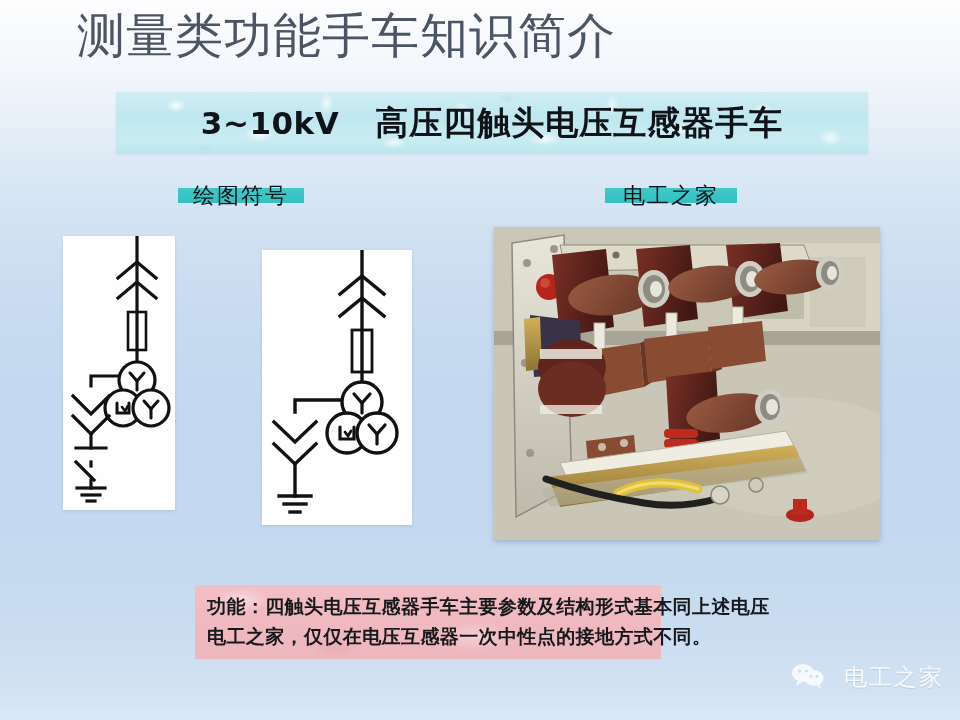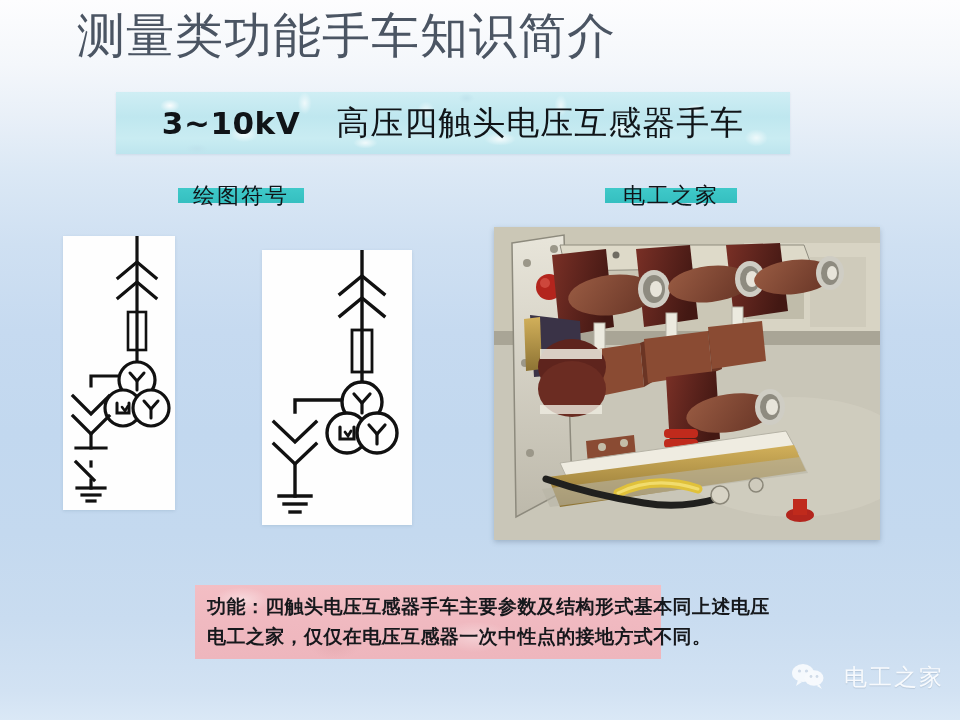--- a/index.html
+++ b/index.html
@@ -33,21 +33,21 @@
     letter-spacing:1px;
     color:#4b5563;
     font-family:"DejaVu Serif","Liberation Serif",serif;
     font-weight:400;
     white-space:nowrap;
     margin-left:44px;
   }
 
   
   .banner{
-    position:absolute;left:116px;top:92px;width:674px;height:62px;
+    position:absolute;left:116px;top:92px;width:752px;height:62px;
     background:
       radial-gradient(ellipse 14px 9px at 8% 22%, rgba(255,255,255,.92), rgba(255,255,255,0) 70%),
       radial-gradient(ellipse 20px 11px at 19% 68%, rgba(255,255,255,.80), rgba(255,255,255,0) 72%),
       radial-gradient(ellipse 10px 16px at 28% 18%, rgba(255,255,255,.70), rgba(255,255,255,0) 70%),
       radial-gradient(ellipse 17px 8px at 37% 82%, rgba(255,255,255,.75), rgba(255,255,255,0) 72%),
       radial-gradient(ellipse 12px 13px at 46% 30%, rgba(255,255,255,.65), rgba(255,255,255,0) 72%),
       radial-gradient(ellipse 22px 9px at 57% 76%, rgba(255,255,255,.78), rgba(255,255,255,0) 72%),
       radial-gradient(ellipse  9px 15px at 66% 22%, rgba(255,255,255,.66), rgba(255,255,255,0) 72%),
       radial-gradient(ellipse 18px 10px at 75% 60%, rgba(255,255,255,.72), rgba(255,255,255,0) 72%),
       radial-gradient(ellipse 13px 8px at 86% 28%, rgba(255,255,255,.80), rgba(255,255,255,0) 72%),
@@ -61,21 +61,21 @@
     position:absolute;left:0;top:0;width:100%;height:100%;
     display:flex;align-items:center;justify-content:center;
     font-size:33px;color:#101418;white-space:nowrap;
     font-family:"DejaVu Serif","Liberation Serif",serif;
   }
   .banner-kv{
     font-family:"DejaVu Sans","Liberation Sans",sans-serif;
     font-weight:bold;font-size:31px;letter-spacing:.5px;
   }
   .banner-gap{display:inline-block;width:36px;}
-  .banner-cn{font-weight:400;letter-spacing:1px;}
+  .banner-cn{font-weight:700;letter-spacing:1px;}
 
   
   .chip{
     position:absolute;height:15px;
     background:linear-gradient(180deg,#3fc9c9 0%,#35bfc0 100%);
     display:flex;align-items:center;justify-content:center;
     font-size:22px;color:#101418;letter-spacing:2px;
     font-family:"DejaVu Serif","Liberation Serif",serif;
   }
   #chip-symbol{left:178px;top:188px;width:126px;}

